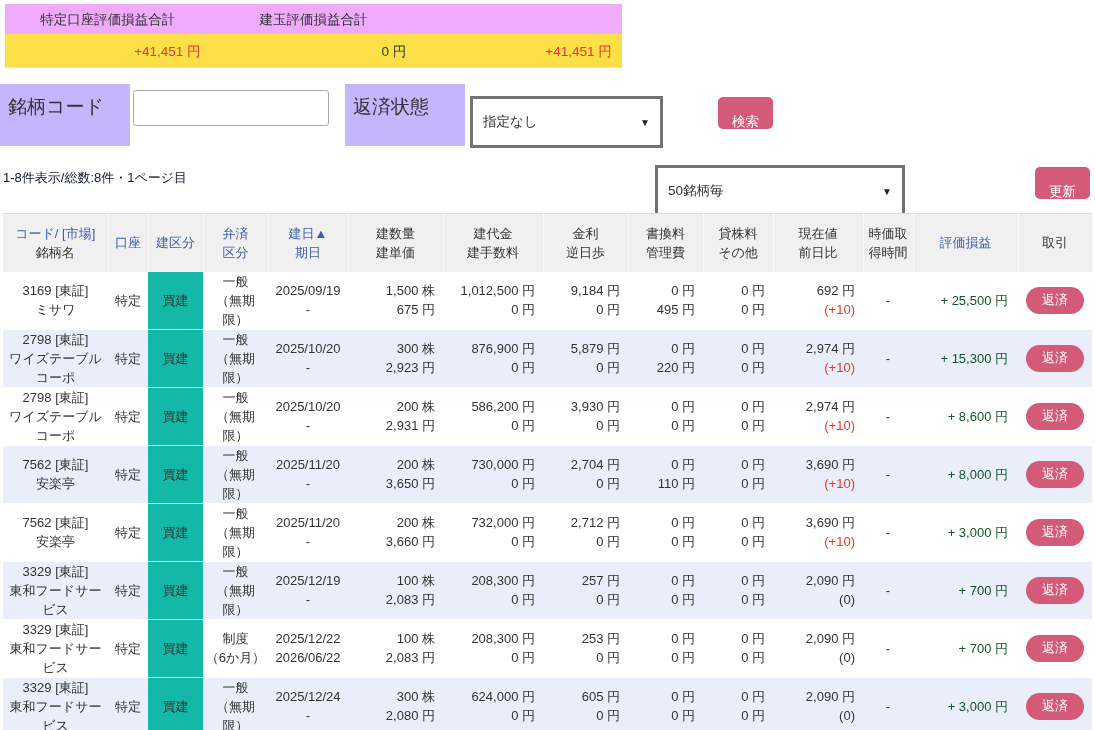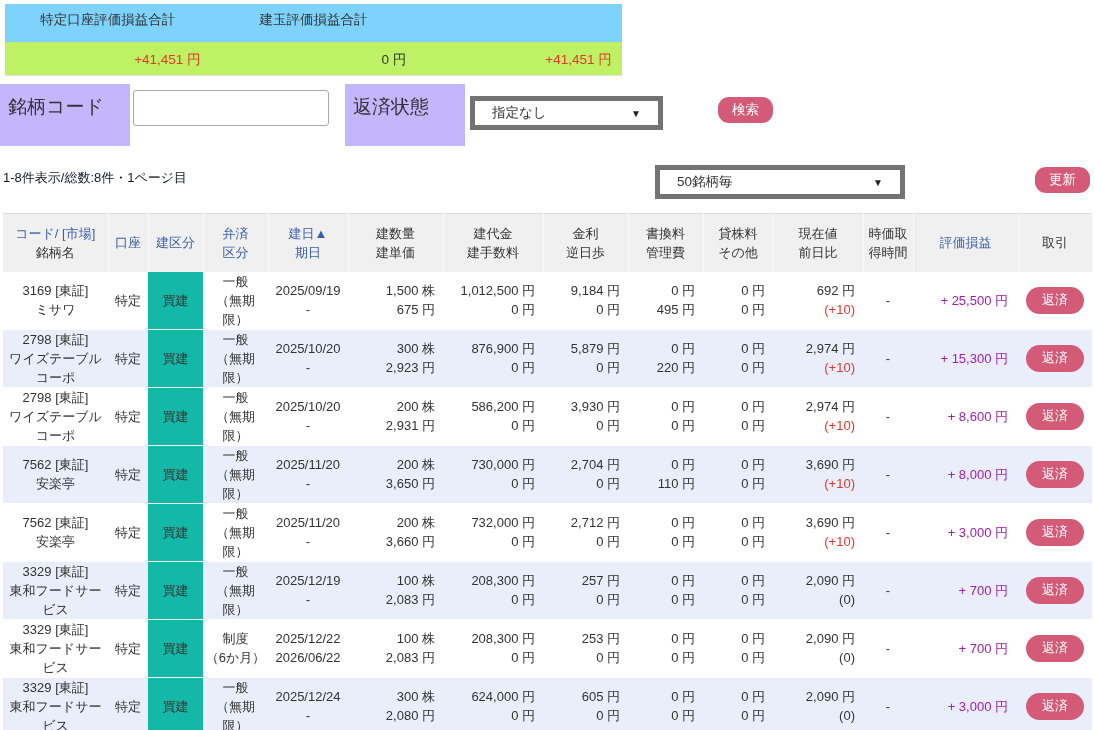--- a/index.html
+++ b/index.html
@@ -8,47 +8,47 @@
     width:1095px; height:730px; position:relative; overflow:hidden;
     background:#fff; color:#333;
     font-family:"Liberation Sans","DejaVu Sans",sans-serif; font-size:13px;
   }
   .red  { color:#e4362b; }
   .dark { color:#333; }
   .blue { color:#3b5ea9; }
 
   
   .summary { position:absolute; top:4px; left:5px; width:617px; border-bottom:1px solid #e2e2e2; }
-  .summary .hrow { display:flex; background:#7dd3fc; height:38px; }
-  .summary .vrow { display:flex; background:#bef264; height:33px; }
+  .summary .hrow { display:flex; background:#f0abfc; height:30px; }
+  .summary .vrow { display:flex; background:#fde047; height:33px; }
   .summary .hcell { width:205.6px; text-align:center; padding-top:7px; font-size:13.5px; }
   .summary .vcell { width:205.6px; text-align:right; padding:9px 10px 0 0; font-size:13.5px; }
 
   
   .filterbar { position:absolute; top:84px; left:0; width:830px; height:62px; display:flex; }
   .fcell { height:62px; }
   .f-label { background:#c4b5fd; padding:10px 0 0 8px; font-size:19px; }
   .f-white { background:#fff; }
   .c1 { width:130px; } .c2 { width:215px; } .c3 { width:120px; } .c4 { width:235px; } .c5 { width:130px; }
   .code-input {
     margin:6px 0 0 3px; width:196px; height:36px; border:1px solid #a9a9a9;
     border-radius:3px; padding:0 8px; font-size:13px; font-family:inherit;
   }
   .selectbox {
-    height:34px; background:#fff; border:5px solid #737373;
+    height:52px; background:#fff; border:3px solid #737373;
     display:flex; align-items:center; justify-content:space-between;
-    padding:0 17px; cursor:default; font-size:13.5px;
+    padding:0 10px; cursor:default; font-size:13.5px;
   }
   .sel-repay { margin:12px 0 0 5px; width:193px; }
   .caret { font-size:10px; color:#222; }
   .btn {
     background:#d45b78; color:#fff; border:none; cursor:pointer;
     font-family:inherit; font-size:13.5px;
   }
-  .btn-rect { border-radius:11px; height:26px; padding:4px 14px; }
+  .btn-rect { border-radius:5px; height:26px; padding:16px 14px; }
   .search-btn { margin:13px 0 0 18px; }
 
   
   .pagination { position:absolute; top:169px; left:3px; font-size:13px; color:#0f172a; }
   .sel-perpage { position:absolute; top:165px; left:655px; width:250px; }
   .refresh-btn { position:absolute; top:167px; left:1035px; }
 
   
   .pos-table { position:absolute; top:213px; left:3px; width:1089px; border-collapse:collapse; table-layout:fixed; }
   .pos-table thead th {
@@ -57,21 +57,21 @@
   }
   .pos-table thead th span { display:block; line-height:19px; }
   .pos-table tbody td {
     height:57px; vertical-align:middle; border-bottom:1px solid #fff;
     line-height:19px; font-size:13px; padding:0 2px;
   }
   tr.alt td { background:#e9eefa; }
   .pos-table tbody tr td.td-pink { background:#14b8a6; }
   .td-center { text-align:center; }
   .td-right  { text-align:right; padding-right:8px !important; }
-  .pl-cell   { color:#a21caf; padding-right:10px !important; }
+  .pl-cell   { color:#14532d; padding-right:10px !important; }
   .btn-pill  { border-radius:14px; height:27px; padding:0 16px; font-size:13px; }
 </style>
 </head>
 <body>
 
 <div class="summary">
   <div class="hrow">
     <div class="hcell">特定口座評価損益合計</div>
     <div class="hcell">建玉評価損益合計</div>
   </div>

